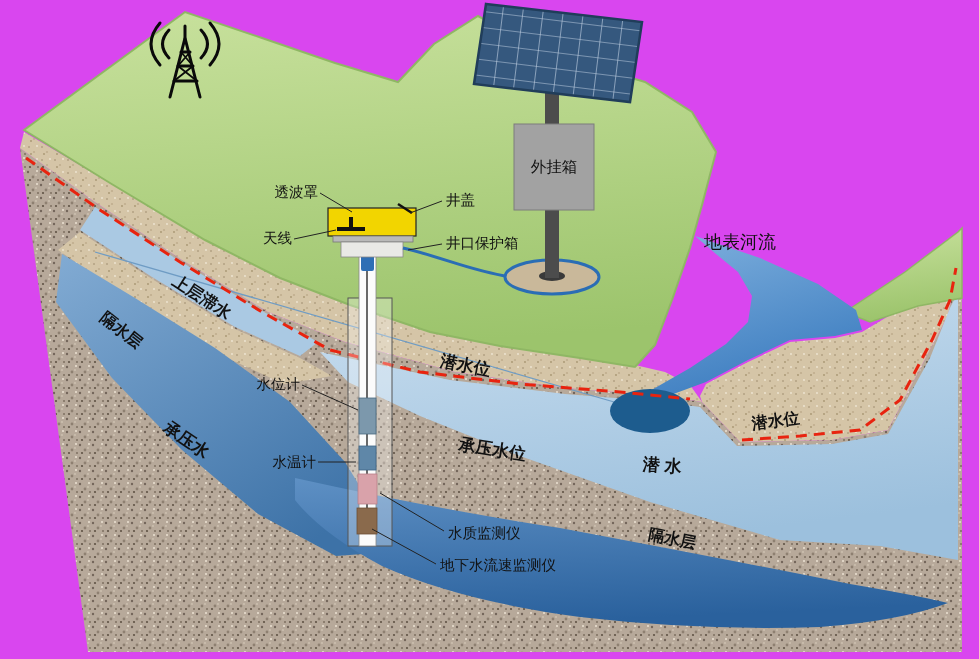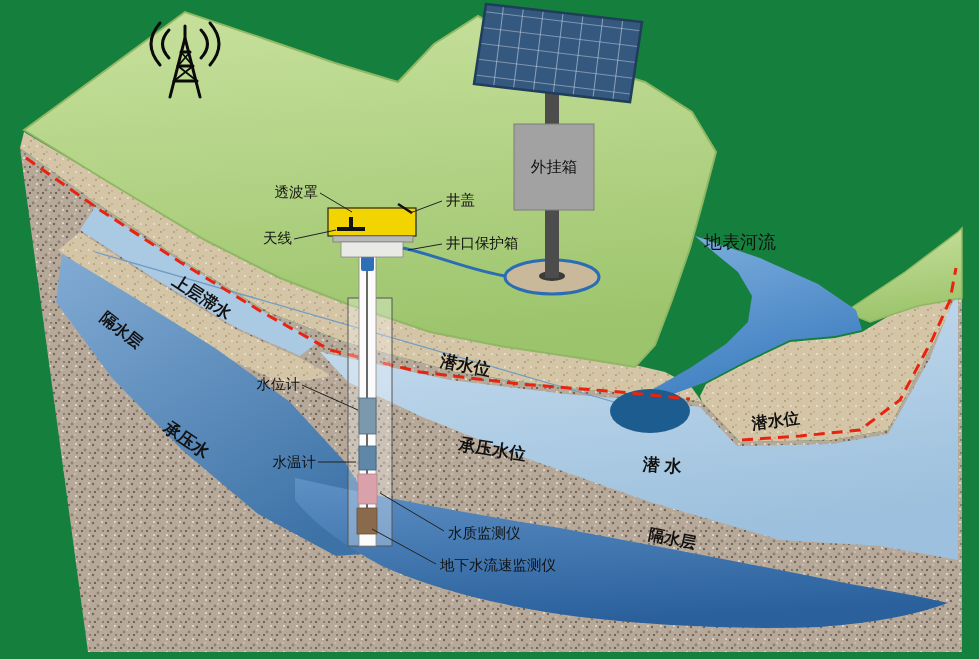--- a/index.html
+++ b/index.html
@@ -1,16 +1,16 @@
 <!DOCTYPE html>
 <html><head>
 <meta charset="utf-8">
 <style>
   html,body{margin:0;padding:0;background:#ffffff;}
-  .canvas{position:relative;width:979px;height:659px;background:#15803d;overflow:hidden;
+  .canvas{position:relative;width:979px;height:659px;background:#d946ef;overflow:hidden;
           font-family:"Liberation Sans","DejaVu Sans",sans-serif;}
   svg{display:block;}
   .lbl{font-family:"Liberation Sans","DejaVu Sans",sans-serif;fill:#111;}
   .lbl-bold{font-weight:bold;}
   .leader{stroke:#222;stroke-width:1;fill:none;}
 </style>
 </head>
 <body>
 
 <div class="canvas">

